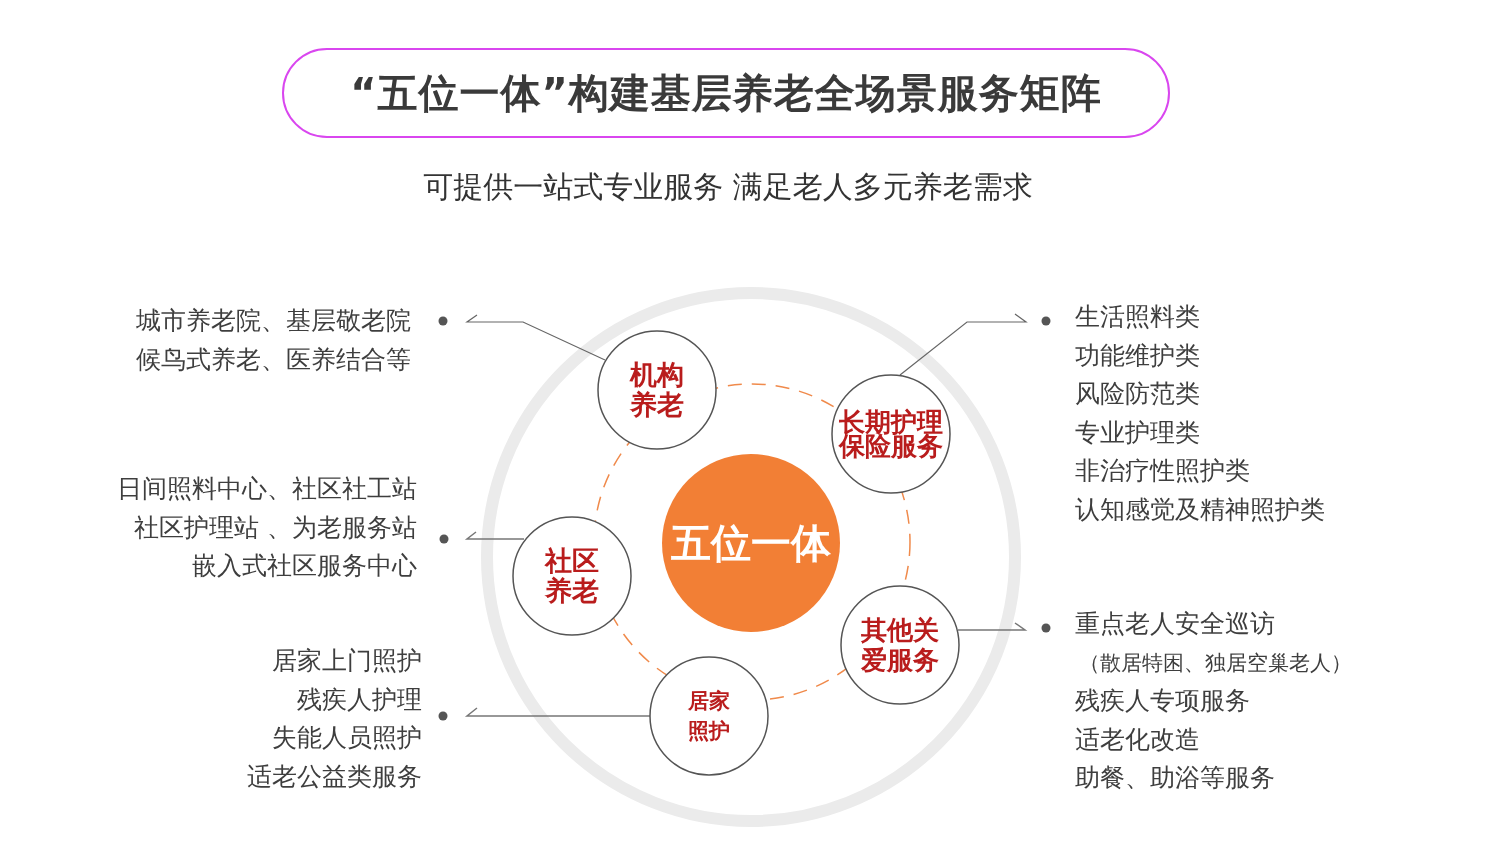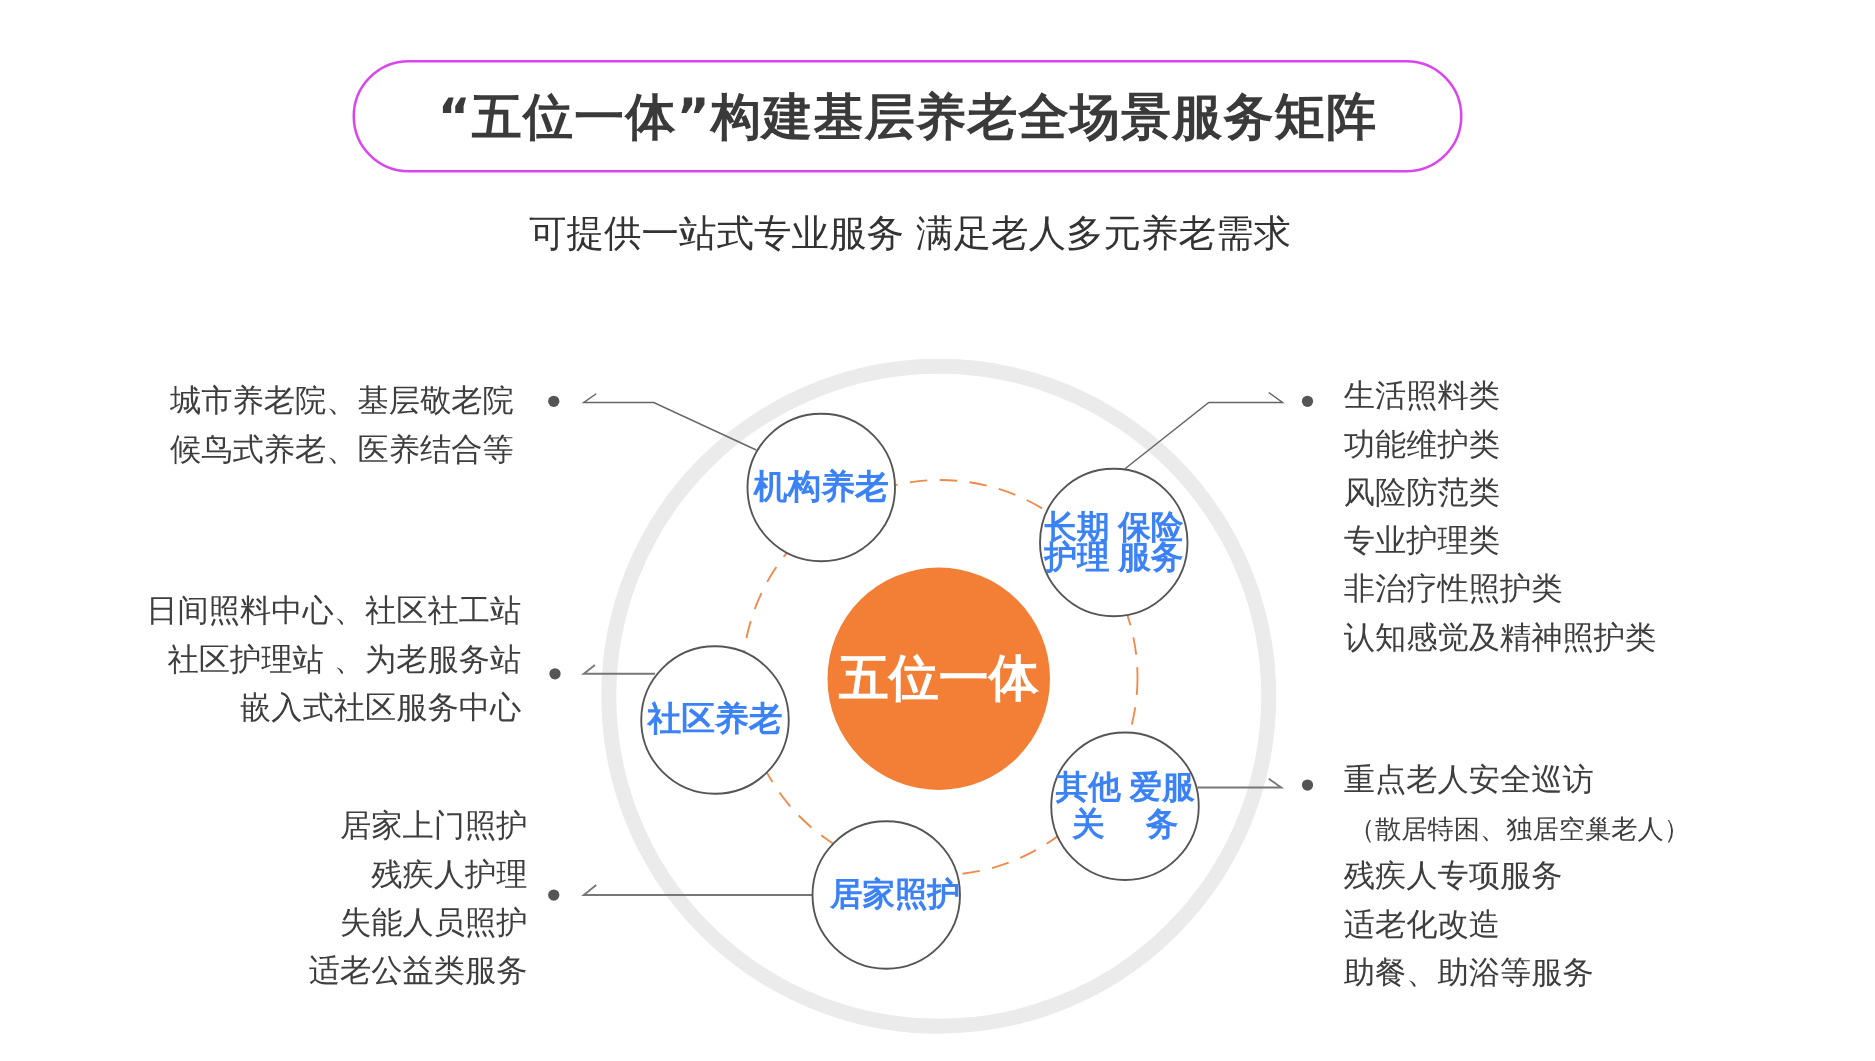--- a/index.html
+++ b/index.html
@@ -5,22 +5,22 @@
     html, body { margin: 0; padding: 0; background: #ffffff; }
     body { width: 1500px; height: 849px; position: relative; overflow: hidden;
            font-family: "DejaVu Sans", "Liberation Sans", sans-serif; color: #3c3c3c; }
     .title-pill { position: absolute; left: 282px; top: 48px; width: 888px; height: 90px;
                   border: 2px solid #d946ef; border-radius: 46px; box-sizing: border-box;
                   display: flex; align-items: center; justify-content: center; }
     .title-text { font-size: 40px; font-weight: bold; color: #3a3a3a; letter-spacing: 1px; }
     .subtitle { position: absolute; left: 0; width: 1456px; top: 148px; text-align: center;
                 font-size: 30px; color: #333; margin-top: 19px; }
     svg.diagram { position: absolute; left: 0; top: 0; }
-    .node-label { position: absolute; display: flex; flex-direction: row; align-items: center;
-                  justify-content: center; font-weight: bold; color: #3b82f6; text-align: center; }
+    .node-label { position: absolute; display: flex; flex-direction: column; align-items: center;
+                  justify-content: center; font-weight: bold; color: #b91c1c; text-align: center; }
     .node-label span { display: block; }
     .center-label { position: absolute; left: 662px; top: 454px; width: 178px; height: 178px;
                     display: flex; flex-direction: row; align-items: center; justify-content: center;
                     color: #ffffff; font-weight: bold; font-size: 40px; line-height: 46px; }
     .list { position: absolute; font-size: 25px; color: #3e3e3e; line-height: 38.5px; }
     .list.right-align { text-align: right; }
     .list .sub { font-size: 21px; padding-left: 4px; }
   </style>
 </head>
 <body>
@@ -84,21 +84,21 @@
   <span>保险服务</span>
 </div>
 <div class="node-label" style="left:513px; top:517px; width:118px; height:118px; font-size:27px; line-height:30px;">
   <span>社区</span>
   <span>养老</span>
 </div>
 <div class="node-label" style="left:841px; top:586px; width:118px; height:118px; font-size:26px; line-height:30px;">
   <span>其他关</span>
   <span>爱服务</span>
 </div>
-<div class="node-label" style="left:650px; top:657px; width:118px; height:118px; font-size:26px; line-height:30px;justify-content:flex-end;">
+<div class="node-label" style="left:650px; top:657px; width:118px; height:118px; font-size:21px; line-height:30px;">
   <span>居家</span>
   <span>照护</span>
 </div>
 
 <div class="list right-align" style="right:1089px; top:302px;">
   <div>城市养老院、基层敬老院</div>
   <div>候鸟式养老、医养结合等</div>
 </div>
 
 <div class="list" style="left:1075px; top:298px;">

